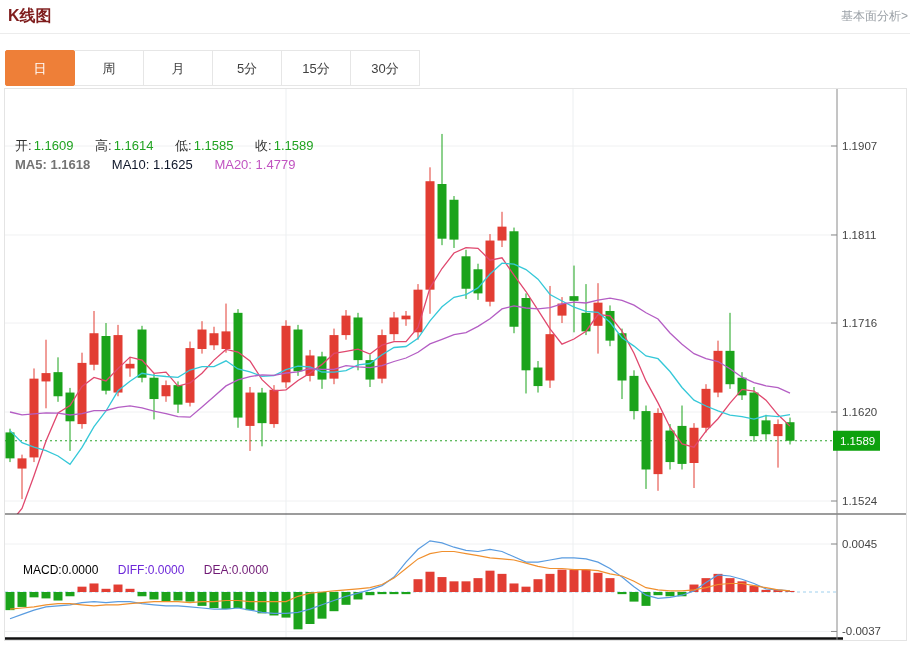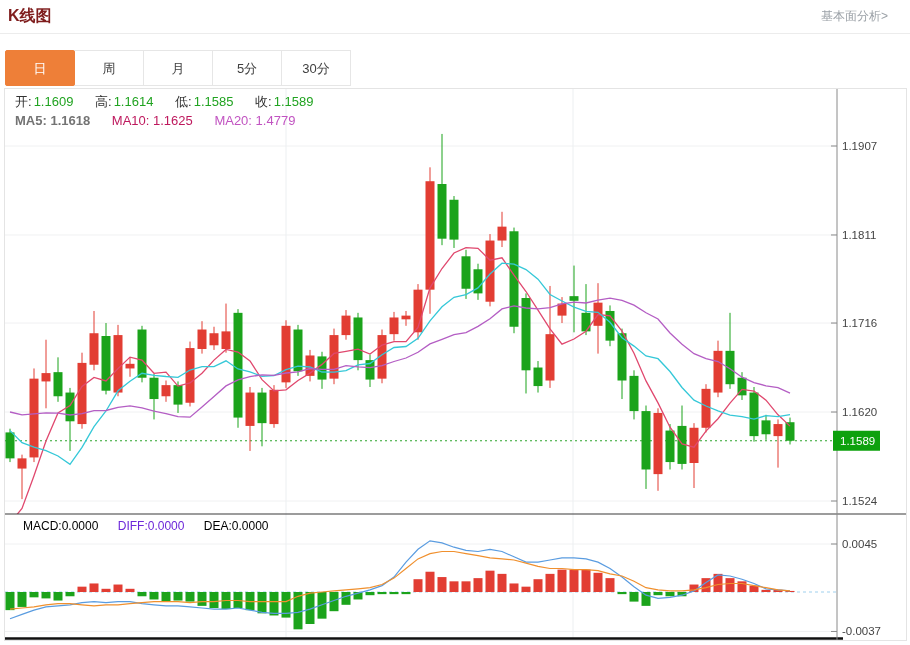--- a/index.html
+++ b/index.html
@@ -1,55 +1,56 @@
 <!DOCTYPE html>
 <html><head>
 <meta charset="utf-8">
 <style>
   html,body{margin:0;padding:0;}
   body{width:910px;height:645px;background:#fff;position:relative;overflow:hidden;
        font-family:"Liberation Sans","DejaVu Sans",sans-serif;}
   .page-title{position:absolute;left:8px;top:6px;font-size:16px;font-weight:bold;color:#7f1d1d;}
-  .fa-link{position:absolute;right:22px;top:8px;font-size:12px;color:#9aa0a6;cursor:pointer;}
+  .fa-link{position:absolute;right:2px;top:8px;font-size:12px;color:#9aa0a6;cursor:pointer;}
   .hdiv{position:absolute;left:0;top:33px;width:910px;height:1px;background:#ececec;}
   .tabs{position:absolute;left:5px;top:50px;display:flex;}
   .tab{width:70px;height:36px;line-height:36px;text-align:center;font-size:13px;color:#404040;
        background:#fff;border:1px solid #e6e6e6;margin-left:-1px;cursor:pointer;box-sizing:border-box;}
   .tab:first-child{margin-left:0;}
   .tab.active{background:#ee7f38;border-color:#ee7f38;color:#fff;border-radius:2px;position:relative;z-index:2;}
   #chart-box{position:absolute;left:4px;top:88px;width:903px;height:553px;
              border:1px solid #e4e4e4;box-sizing:border-box;background:#fff;}
   #kline-svg{position:absolute;left:0;top:0;}
   #kline-svg text{font-family:"Liberation Sans","DejaVu Sans",sans-serif;}
-  .overlay{position:absolute;z-index:3;white-space:nowrap;font-size:13px;}
+  .overlay{position:absolute;z-index:3;white-space:nowrap;font-size:13px;margin-top:44px;}
   #quote-row{left:10px;top:4px;}
   #ma-row{left:10px;top:24px;}
   #macd-row{left:18px;top:430px;font-size:12px;}
   .pair{margin-right:18px;}
   .lbl{color:#333;}
   .val{color:#21a321;padding-left:2px;}
   .ma5{color:#737373;font-weight:bold;}
-  .ma10{color:#be185d;}
+  .ma10{color:#0f172a;}
   .ma20{color:#c153c1;}
   .macd-l{color:#000000;margin-right:16px;}
   .diff-l{color:#6d28d9;margin-right:16px;}
-  .dea-l{color:#000000;}
+  .dea-l{color:#701a75;}
 </style>
 </head>
 <body>
 
 <div class="page-title">K线图</div>
 <div class="fa-link">基本面分析&gt;</div>
 <div class="hdiv"></div>
 
 <div class="tabs" id="tabs">
     <div class="tab active">日</div>
     <div class="tab">周</div>
     <div class="tab">月</div>
     <div class="tab">5分</div>
+    <div class="tab">15分</div>
     <div class="tab">30分</div>
   </div>
 
 <div id="chart-box">
   <svg id="kline-svg" width="901" height="551" viewBox="0 0 901 551">
       <g>
         <line x1="0" y1="57" x2="832" y2="57" stroke="#f0f1f2" stroke-width="1"></line>
         <line x1="0" y1="145.9817232375984" x2="832" y2="145.9817232375984" stroke="#f0f1f2" stroke-width="1"></line>
         <line x1="0" y1="234.03655352480527" x2="832" y2="234.03655352480527" stroke="#f0f1f2" stroke-width="1"></line>
         <line x1="0" y1="323.0182767624037" x2="832" y2="323.0182767624037" stroke="#f0f1f2" stroke-width="1"></line>

